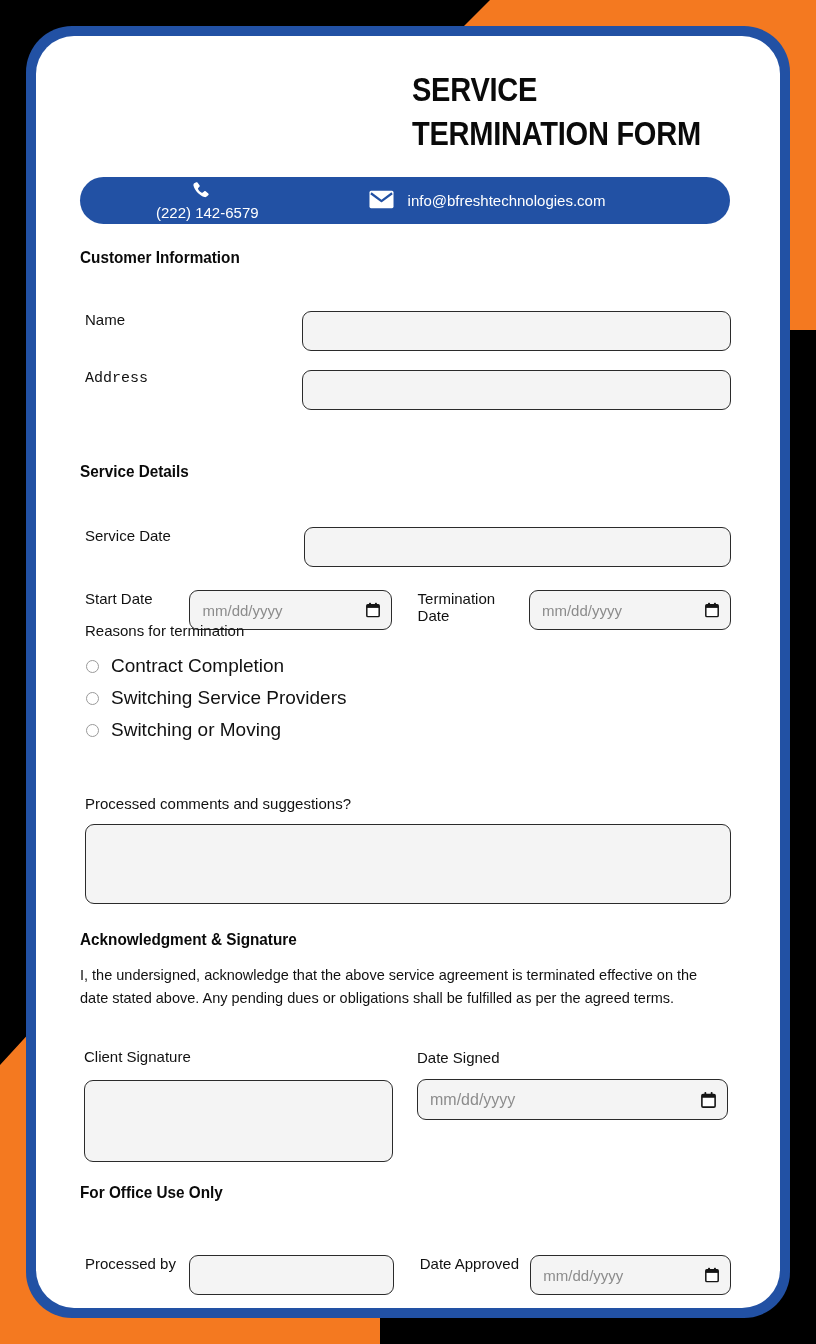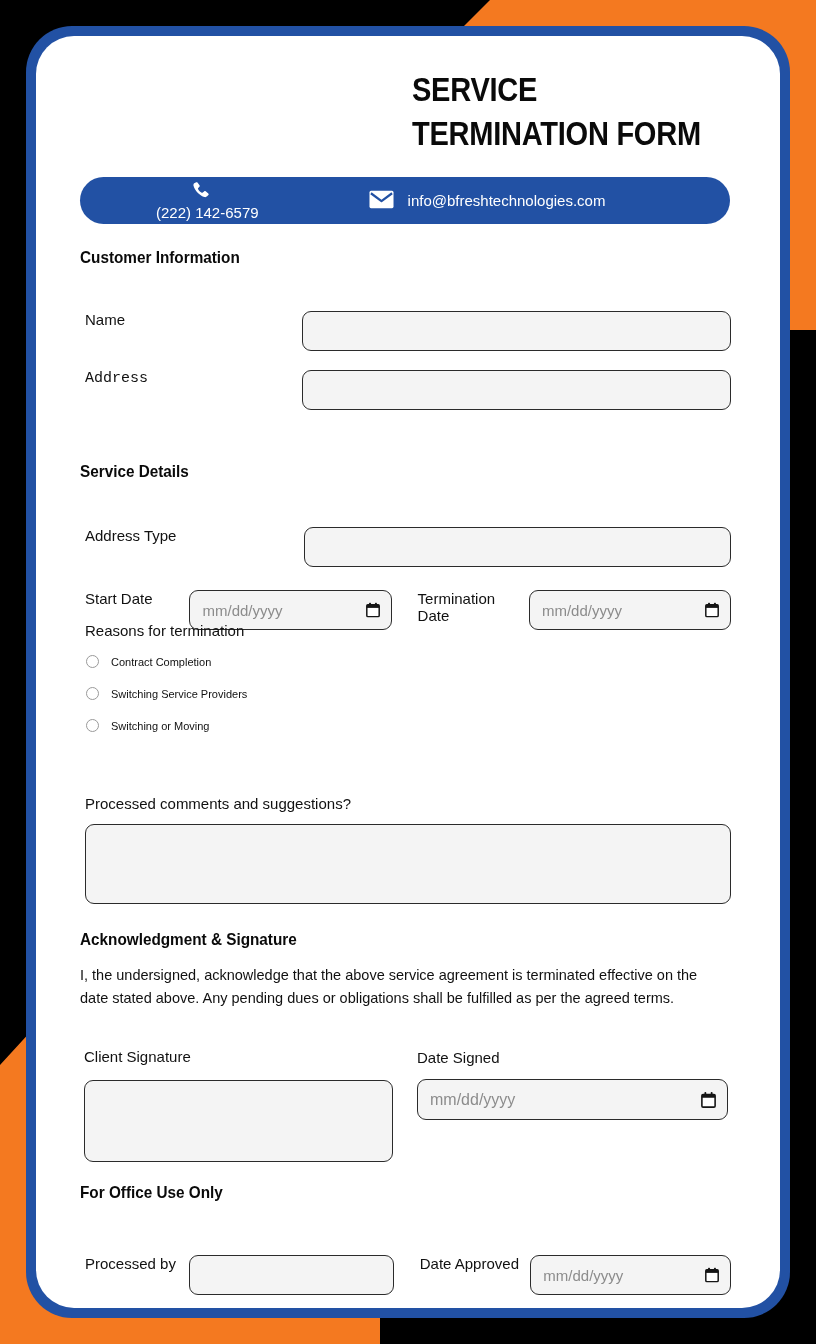--- a/index.html
+++ b/index.html
@@ -216,21 +216,21 @@
   }
   .radio-dot {
     width: 13px;
     height: 13px;
     border-radius: 50%;
     border: 1.4px solid #9A9A9A;
     background: #FFFFFF;
     flex: none;
   }
   .radio-lbl {
-    font-size: 11px;
+    font-size: 19px;
     color: #111111;
     margin-left: 12px;
   }
 
   .para {
     position: absolute;
     left: 44px;
     width: 640px;
     font-size: 14.5px;
     line-height: 1.57;
@@ -292,21 +292,21 @@
 
     <div class="row" style="left:49px; top:304px; width:646px;">
       <span class="lbl" style="width:217px;font-family:Liberation Mono, monospace;">Address</span>
       <input class="fld tall" style="width: 429px;" value="">
     </div>
 
 
     <div class="section-head" style="top:426px;">Service Details</div>
 
     <div class="row" style="left:49px; top:461px; width:646px;">
-      <span class="lbl" style="width:219px;">Address Type</span>
+      <span class="lbl" style="width:219px;">Service Date</span>
       <input class="fld tall" style="width: 427px;" value="">
     </div>
 
     <div class="row" style="left:49px; top:524px; width:646px;">
       <span class="lbl" style="width:106px;">Start Date</span>
       <span class="datewrap" style="width:205px;">
         <input class="fld tall" placeholder="mm/dd/yyyy" style="">
         <span class="cal-ico">
           <svg width="14" height="15" viewBox="0 0 14 15">
             <rect x="0.8" y="2.3" width="12.4" height="11.9" rx="1.1" fill="#ffffff" stroke="#151515" stroke-width="1.5"></rect>

